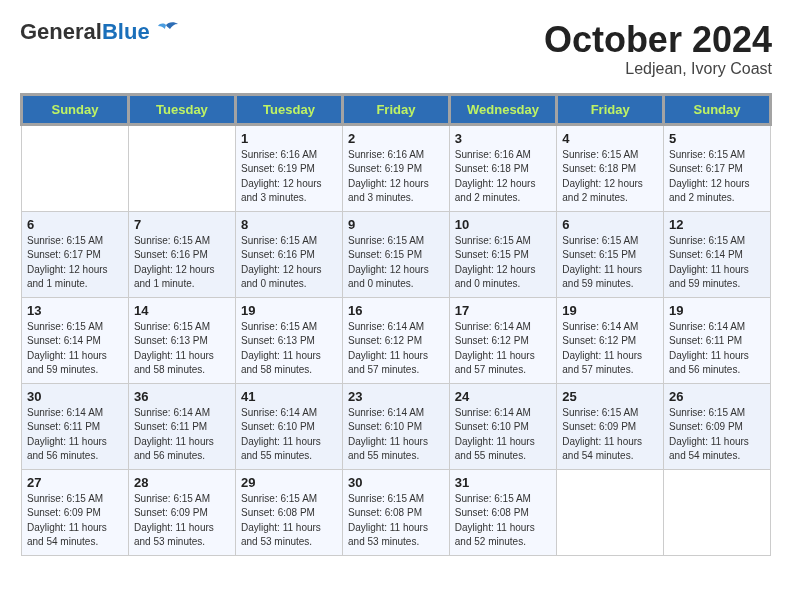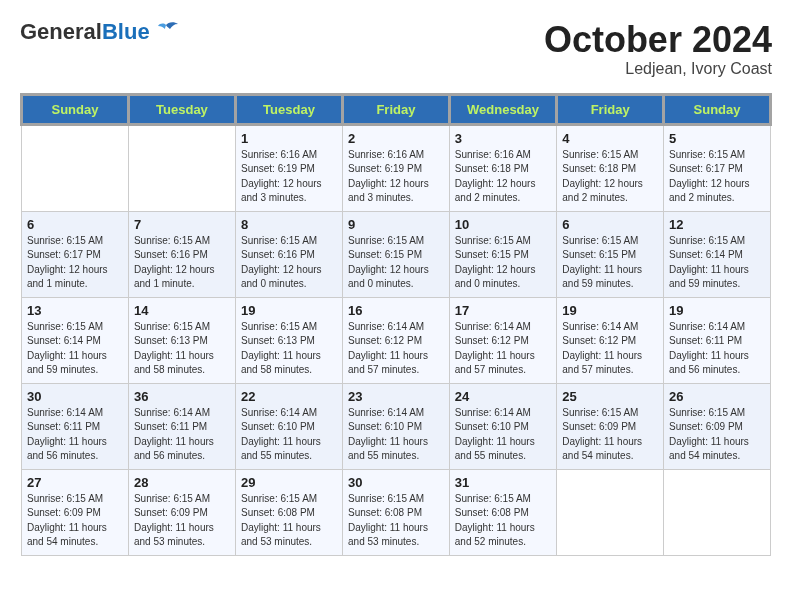--- a/index.html
+++ b/index.html
@@ -252,21 +252,21 @@
 Sunset: 6:11 PM
 Daylight: 11 hours and 56 minutes.</div>
         </td>
         <td>
           <span class="day-number">36</span>
           <div class="day-info" style="white-space: pre-line;">Sunrise: 6:14 AM
 Sunset: 6:11 PM
 Daylight: 11 hours and 56 minutes.</div>
         </td>
         <td>
-          <span class="day-number">22</span>
+          <span class="day-number">41</span>
           <div class="day-info" style="white-space: pre-line;">Sunrise: 6:14 AM
 Sunset: 6:10 PM
 Daylight: 11 hours and 55 minutes.</div>
         </td>
         <td>
           <span class="day-number">23</span>
           <div class="day-info" style="white-space: pre-line;">Sunrise: 6:14 AM
 Sunset: 6:10 PM
 Daylight: 11 hours and 55 minutes.</div>
         </td>

